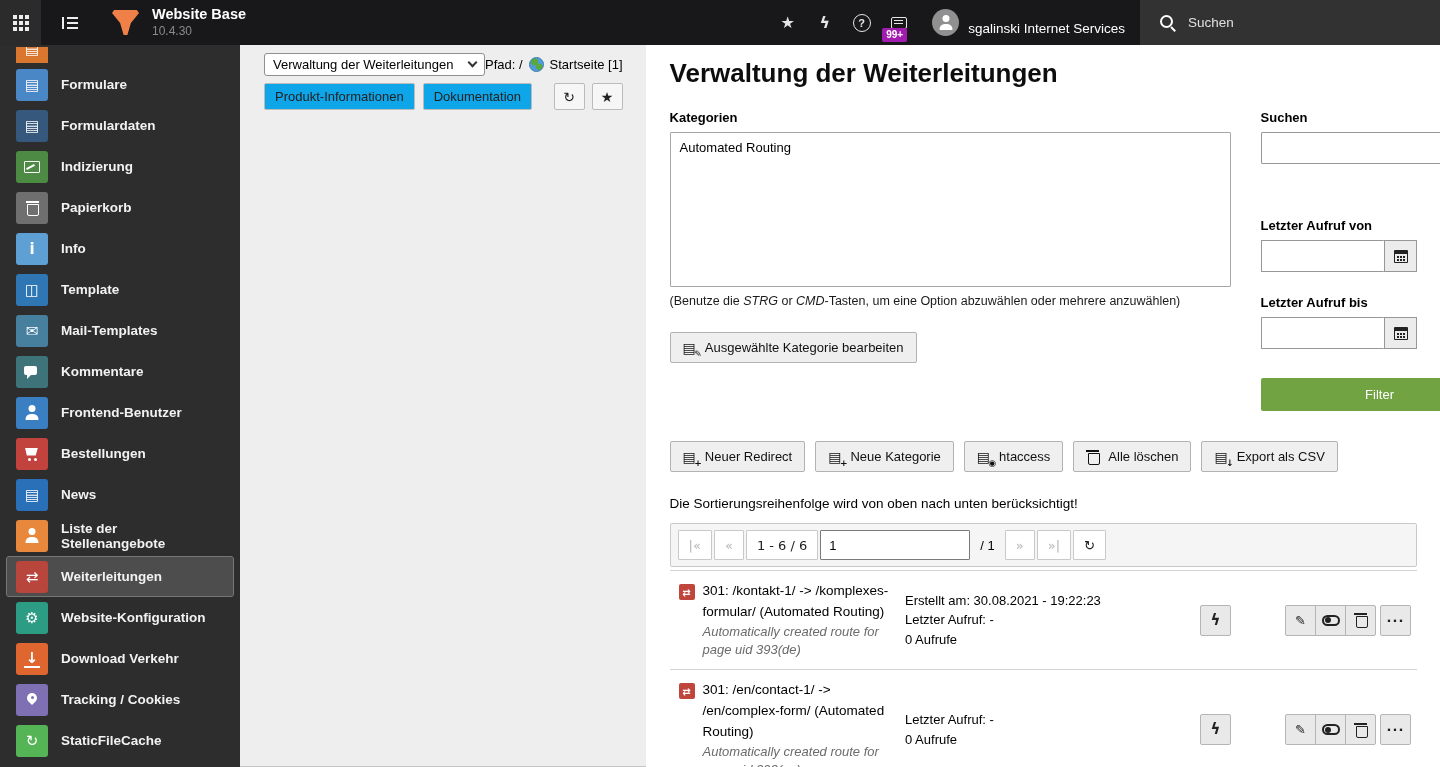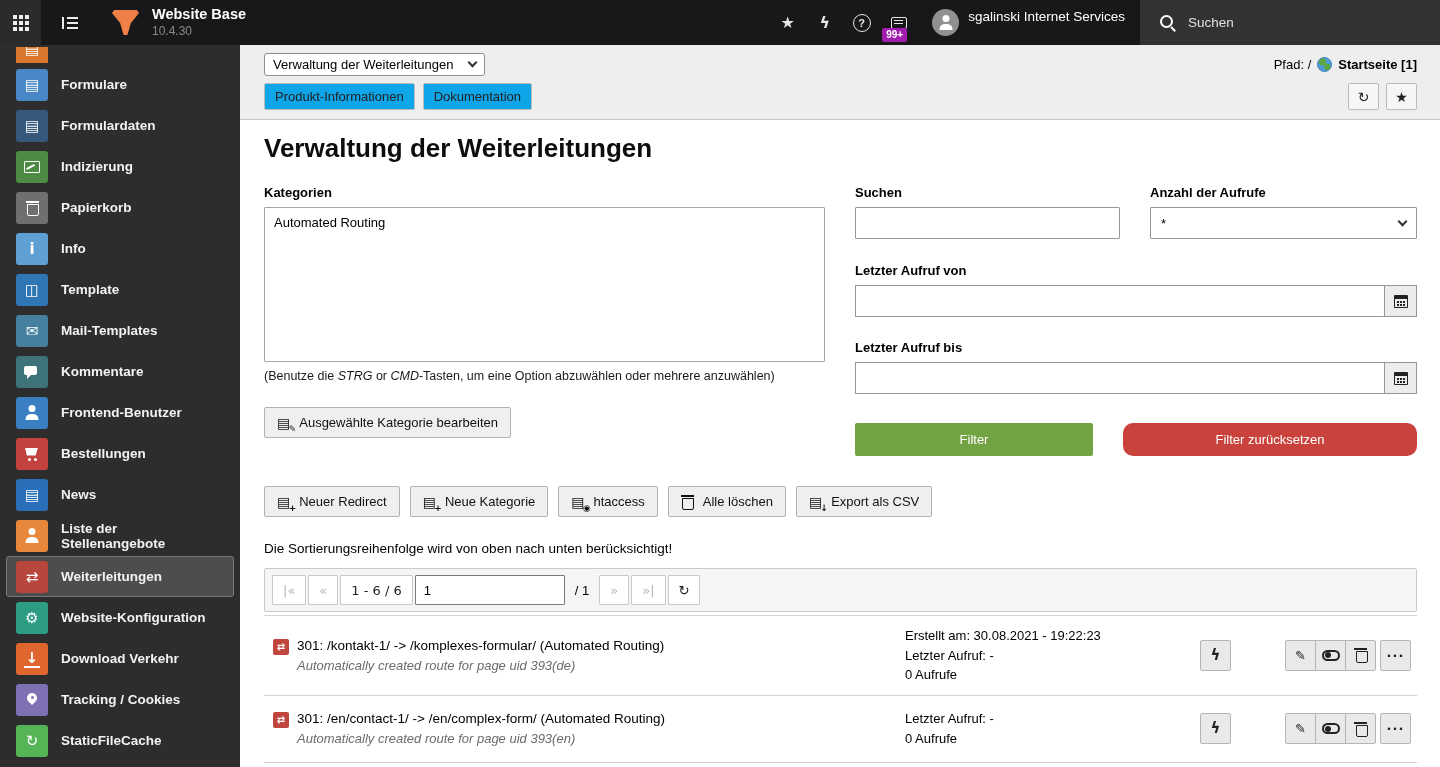--- a/index.html
+++ b/index.html
@@ -14,21 +14,21 @@
 .treetoggle{width:40px;height:45px;margin-left:9px;display:flex;align-items:center;justify-content:center;color:#ededed}
 .logo{margin-left:22px;display:flex;align-items:center}
 .logo-shape{width:27px;height:25px;background:#ef8048;clip-path:polygon(8% 0,92% 0,100% 12%,70% 52%,57% 100%,43% 100%,30% 52%,0 12%)}
 .brand{margin-left:13px;line-height:1.3}
 .brand-title{font-size:14.5px;font-weight:bold;color:#fff}
 .brand-version{font-size:12px;color:#8a8a8a}
 .tb-spacer{flex:1}
 .tb-btn{width:37px;height:45px;display:flex;align-items:center;justify-content:center;color:#e6e6e6;position:relative}
 .tb-btn .glyph{font-size:16px}
 .badge{position:absolute;left:2px;bottom:3px;background:#d04343;color:#fff;font-size:10px;font-weight:bold;padding:1px 4px;border-radius:2px;line-height:1.2}
-.tb-user{display:flex;align-items:flex-start;gap:9px;padding:0 15px;color:#fff}
+.tb-user{display:flex;align-items:flex-end;gap:9px;padding:0 15px;color:#fff}
 .avatar{width:27px;height:27px;border-radius:50%;background:#909090;display:flex;align-items:center;justify-content:center;color:#fff}
 .username{font-size:13.5px;white-space:nowrap}
 .tb-search{width:300px;height:45px;background:#323232;display:flex;align-items:center;gap:12px;padding:0 19px;color:#fff}
 .search-label{font-size:13.5px;color:#e0e0e0}
 
 
 .ic{display:inline-block;position:relative}
 .ic-grid{width:16px;height:16px}
 .ic-grid::before{content:"";position:absolute;left:0;top:0;width:4px;height:4px;background:currentColor;box-shadow:6px 0,12px 0,0 6px,6px 6px,12px 6px,0 12px,6px 12px,12px 12px}
 .ic-tree{width:17px;height:14px}
@@ -73,26 +73,26 @@
 
 .layout{display:flex;height:722px}
 .sidebar{width:240px;background:#2d2d2d;flex-shrink:0;overflow:hidden;padding-top:1px}
 .side-item{display:flex;align-items:center;gap:13px;height:41px;margin:0 6px;padding:0 9px;border:1px solid transparent;border-radius:3px}
 .side-item.active{background:#4d4d4d;border-color:#767676}
 .side-item.partial{height:18px;overflow:hidden;align-items:flex-start}
 .side-item.partial .mod-icon{margin-top:-14px}
 .mod-icon{width:32px;height:32px;border-radius:3px;display:flex;align-items:center;justify-content:center;color:#fff;font-size:15px;flex-shrink:0;font-family:"DejaVu Sans",sans-serif}
 .side-label{color:#f2f2f2;font-size:13.5px;font-weight:bold}
 
-.content{flex:1;display:flex;flex-direction:column;min-width:0}
+.content{flex:1;display:flex;flex-direction:row;min-width:0}
 .docheader{background:#eee;border-bottom:1px solid #c6c6c6;padding:7px 23px 9px 24px;flex-shrink:0}
 .dh-row1{display:flex;align-items:center;justify-content:space-between;height:25px}
 .module-select{width:221px;height:23px;background:#fff;border:1px solid #8f8f8f;border-radius:3px;display:flex;align-items:center;justify-content:space-between;padding:0 8px;font-size:13px}
 .path{display:flex;align-items:center;gap:6px;font-size:13px}
-.path b{font-weight:bold}
+.path b{font-weight:normal}
 .dh-row2{display:flex;align-items:center;gap:8px;margin-top:6px}
 .dh-btn{height:27px;padding:0 10px;background:#0ea5e9;border:1px solid #bbb;border-radius:2px;font-size:13px;color:#222}
 .dh-actions{margin-left:auto;display:flex;gap:7px}
 .dh-icon-btn{width:31px;height:27px;background:#f6f6f6;border:1px solid #bbb;border-radius:2px;display:flex;align-items:center;justify-content:center;font-size:14px;color:#222}
 
 .page-body{padding:0 23px 0 24px;overflow:hidden}
 h1{font-size:26px;font-weight:bold;color:#0d0d0d;margin:13px 0 21px}
 
 .filters{display:flex;gap:30px}
 .f-left{width:561px;flex-shrink:0}

